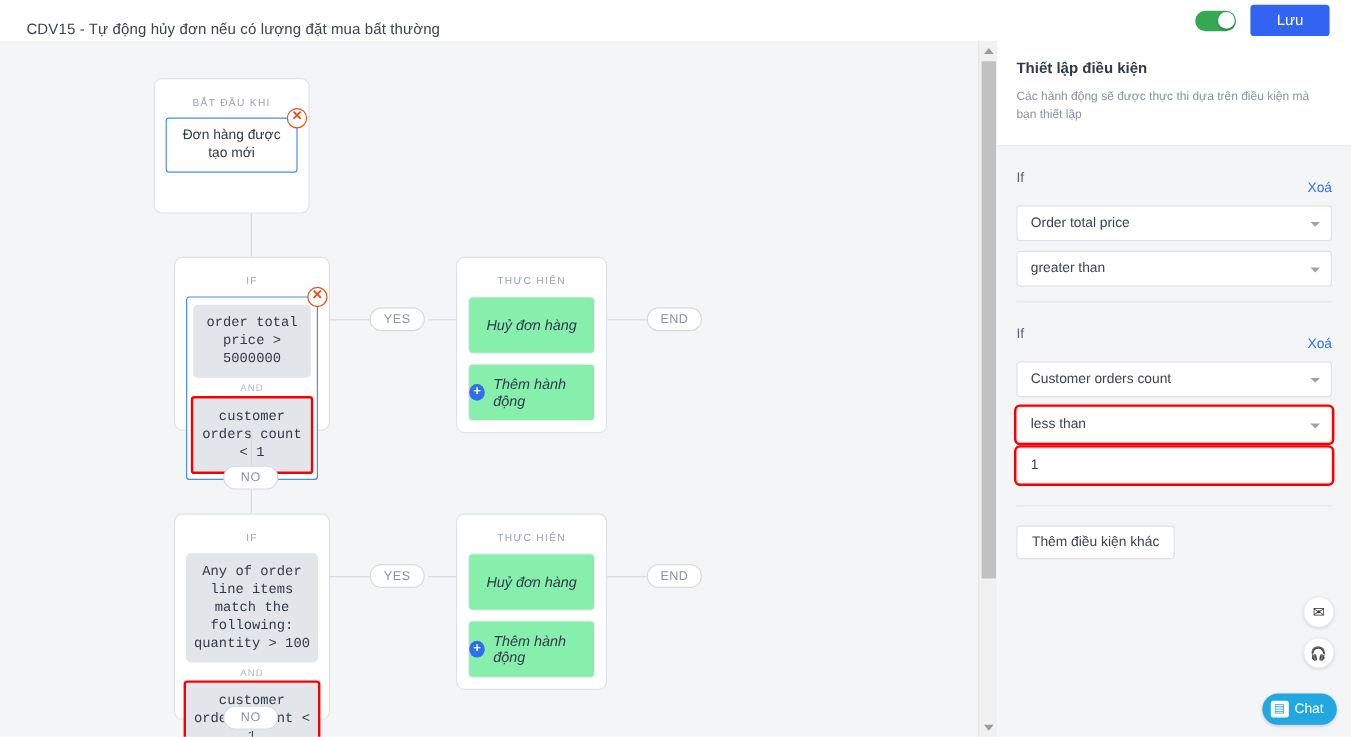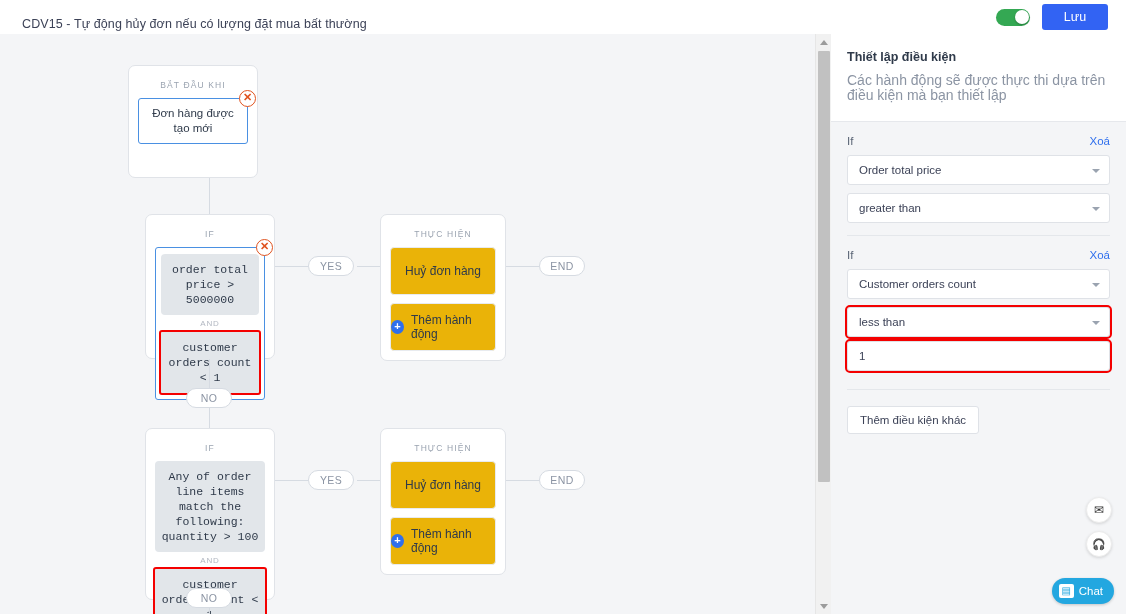--- a/index.html
+++ b/index.html
@@ -109,28 +109,29 @@
   }
   .and-label {
     text-align: center;
     font-size: 8px;
     letter-spacing: .9px;
     color: #b2b8c2;
     padding: 4px 0 4px 0;
   }
 
   .action-item {
-    background: #eab308;
+    background: #86efac;
     border: 1px solid #e8ebef;
     border-radius: 4px;
     height: 48px;
     display: flex; align-items: center; justify-content: center;
     font-size: 12px; color: #2f3a4a;
     cursor: pointer;
     margin-bottom: 8px;
+    font-style: italic;
   }
   .action-item:last-child { margin-bottom: 0; }
   .plus-icon {
     display: inline-block;
     width: 14px; height: 14px; border-radius: 50%;
     background: #2f6fed; color: #fff;
     font-size: 11px; line-height: 13.5px; text-align: center;
     margin-right: 7px; font-weight: bold;
   }
 
@@ -157,30 +158,30 @@
   .panel-head {
     background: #ffffff;
     padding: 16px 16px 18px 16px;
     border-bottom: 1px solid #e6e8ec;
   }
   .panel-head h2 {
     font-size: 12.5px; color: #2f3a4a; font-weight: bold;
     margin-bottom: 9px;
   }
   .panel-head p {
-    font-size: 14px; color: #8b94a3; line-height: 15px;
+    font-size: 10px; color: #8b94a3; line-height: 15px;
   }
   .panel-body { padding: 0 16px; }
 
   .cond-head {
     display: flex; justify-content: space-between; align-items: center;
     padding: 13px 0 8px 0;
   }
   .cond-head .if { font-size: 11.5px; color: #5a6475; }
-  .cond-head .del { font-size: 11.5px; color: #2f6fed; cursor: pointer; }
+  .cond-head .del { font-size: 11.5px; color: #2f6fed; cursor: pointer; margin-top: 16px; }
 
   .field {
     position: relative;
     background: #ffffff;
     border: 1px solid #dfe2e7;
     border-radius: 3px;
     height: 30px;
     display: flex; align-items: center;
     padding: 0 24px 0 11px;
     font-size: 11.5px; color: #3c4257;

